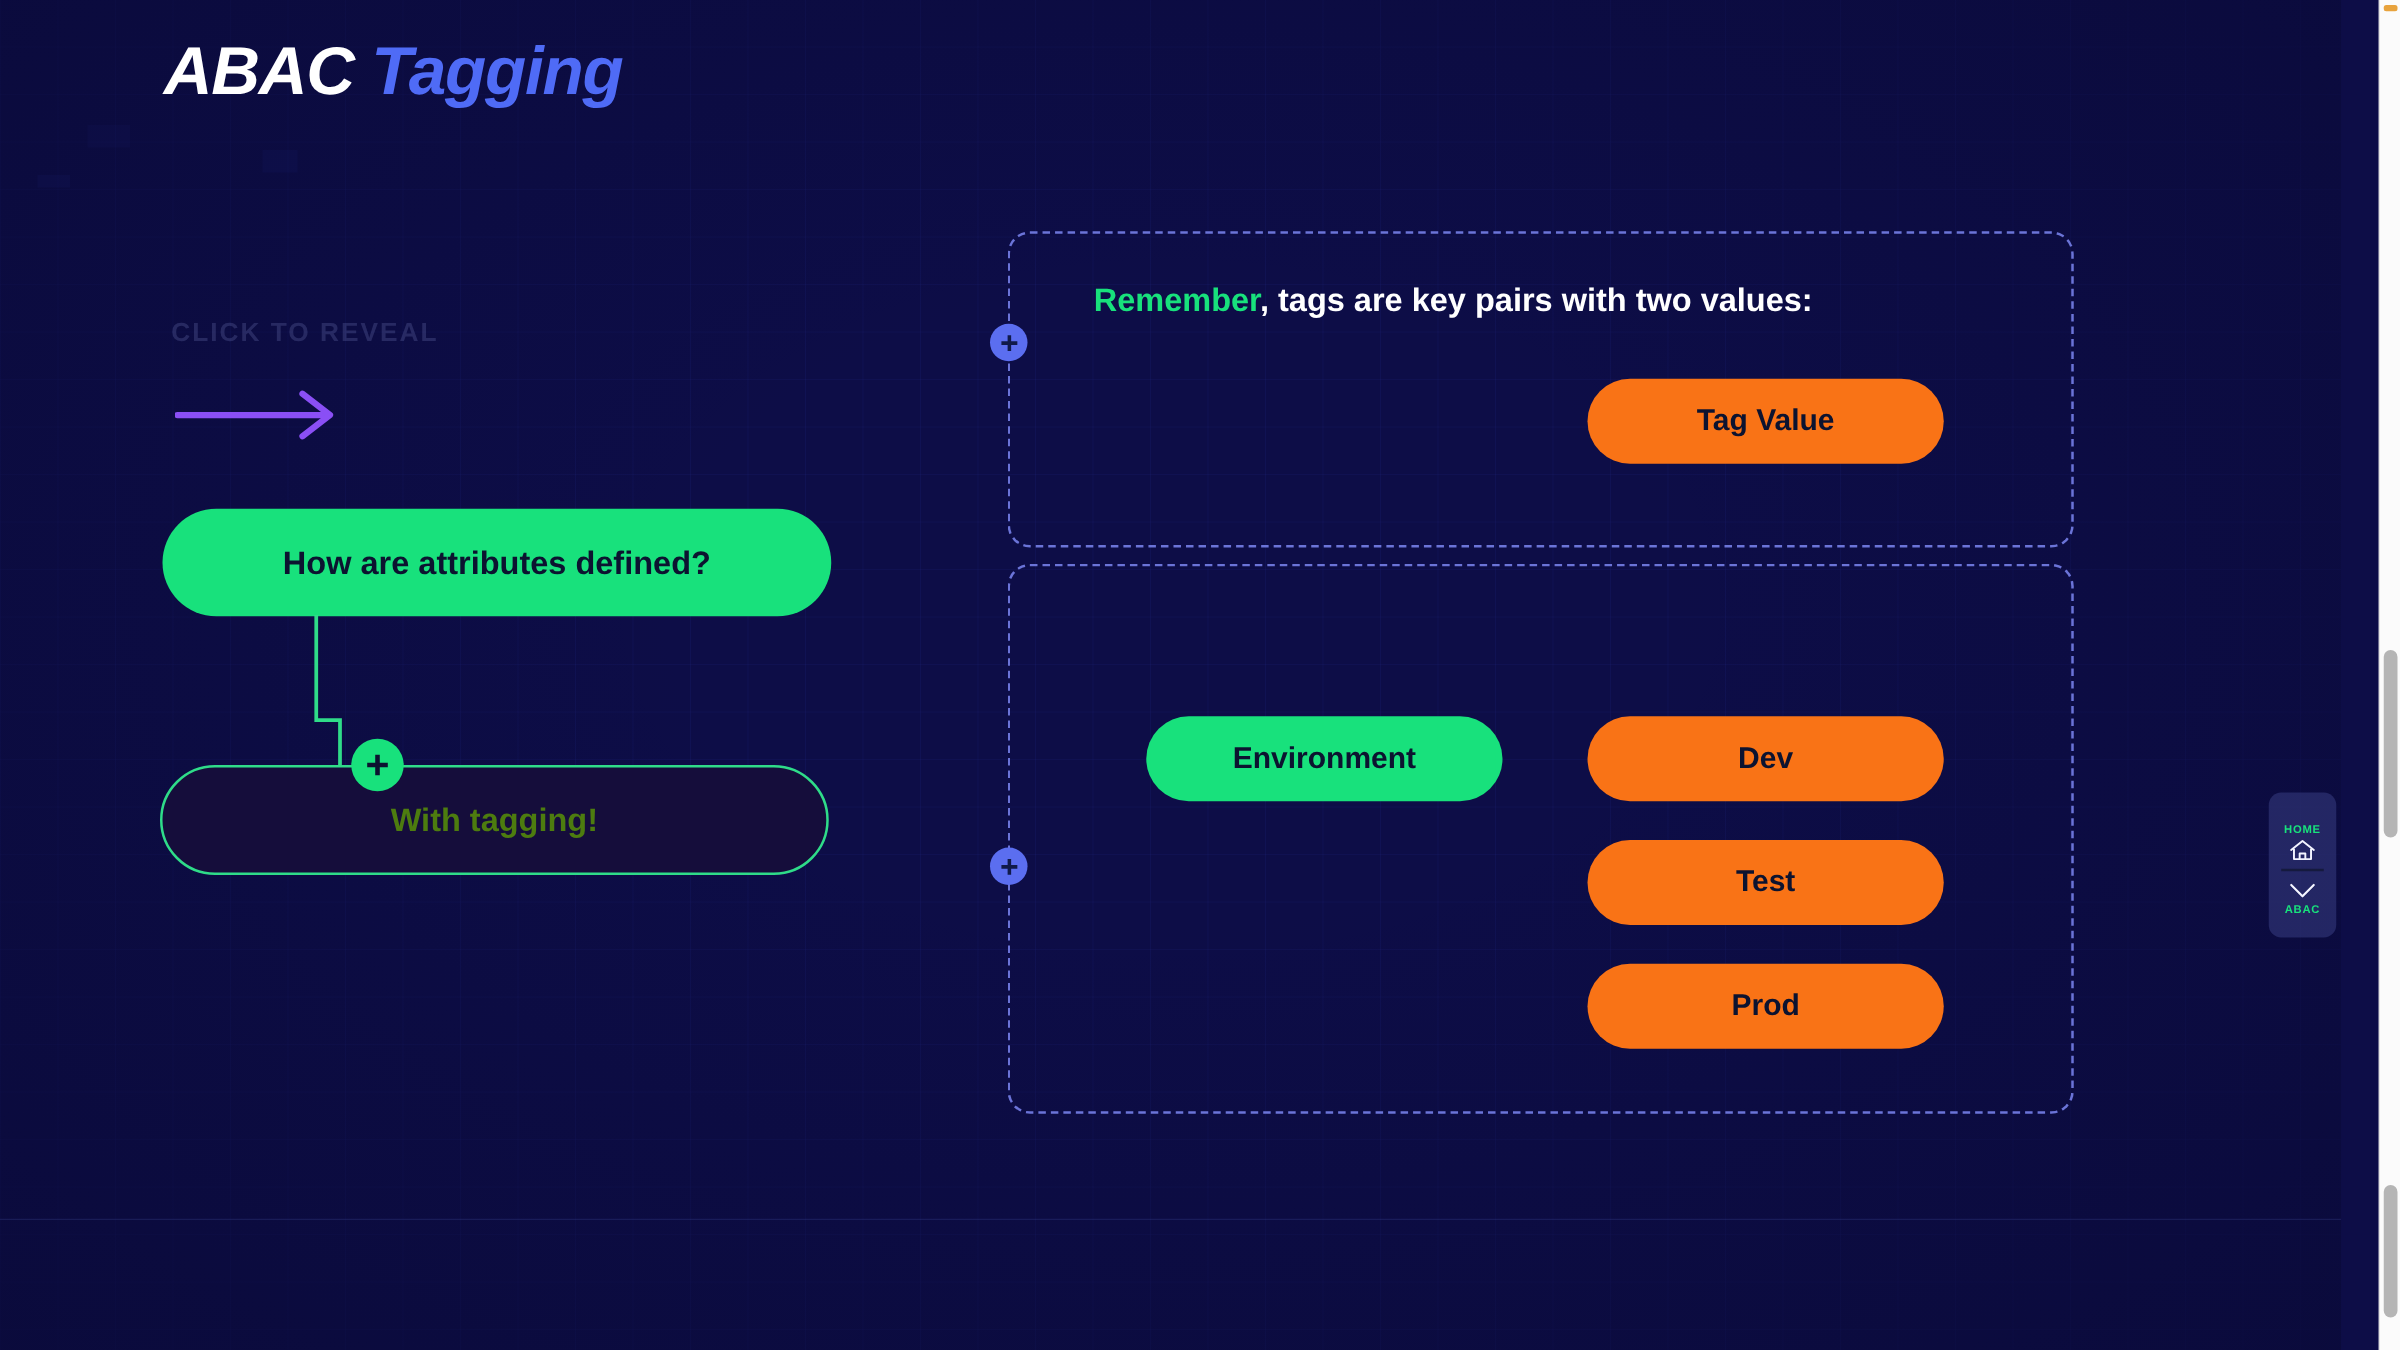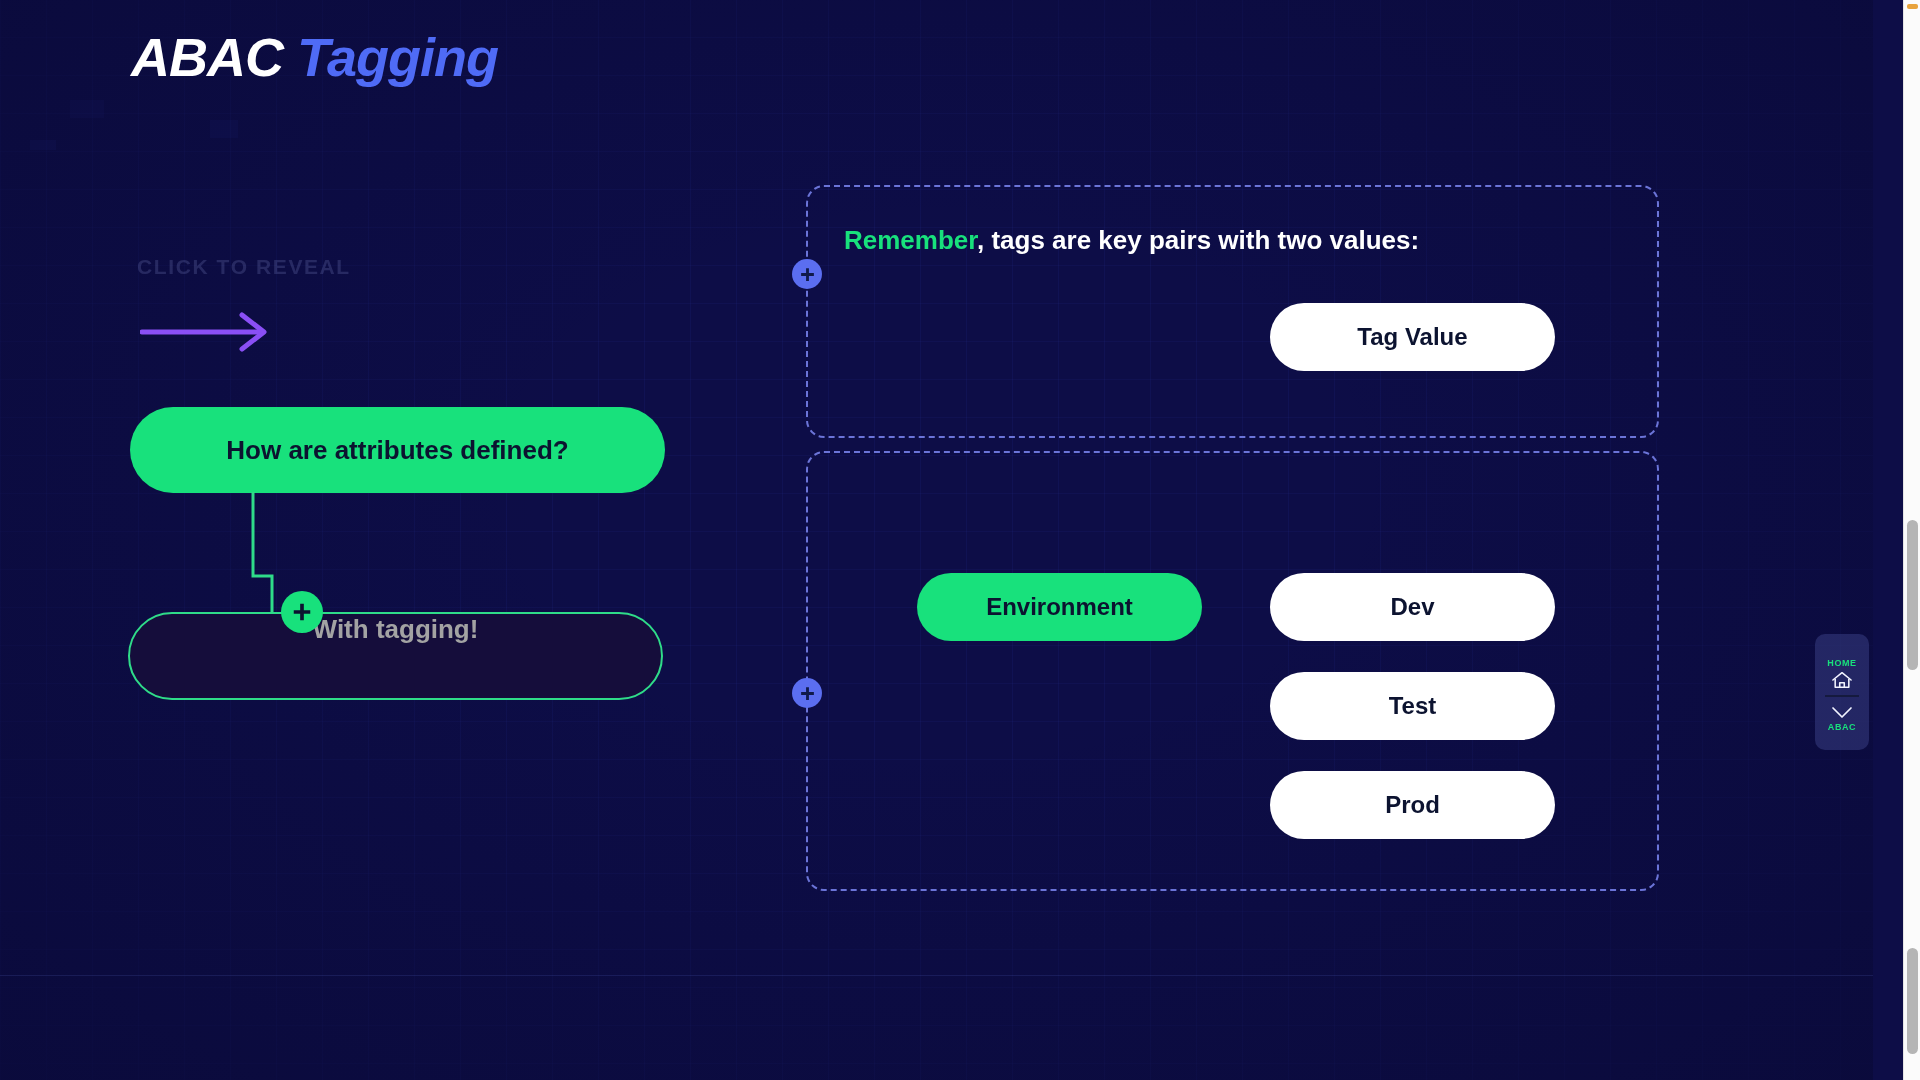--- a/index.html
+++ b/index.html
@@ -95,22 +95,22 @@
     width: 70px; height: 122px;
   }
 
   #tag-pill {
     position: absolute;
     left: 128px; top: 612px;
     width: 535px; height: 88px;
     border-radius: 999px;
     border: 2.5px solid #2fdc89;
     background: #150d3b;
-    display: flex; justify-content: center;
-    font-size: 26px; font-weight: 700; color: #a3a3a3;
+    display: flex; align-items: center; justify-content: center;
+    font-size: 26px; font-weight: 700; color: #4d7c0f;
   }
 
   #tag-plus {
     position: absolute;
     left: 281px; top: 591px;
     width: 42px; height: 42px;
     border-radius: 50%;
     background: #18e17c;
     display: flex; align-items: center; justify-content: center;
   }
@@ -132,40 +132,40 @@
     background: #5b6ef0;
     display: flex; align-items: center; justify-content: center;
     left: -16px;
   }
   #card-1-plus { top: 72px; }
   #card-2-plus { top: 225px; }
   .card-plus svg { width: 17px; height: 17px; }
 
   .card-heading {
     position: absolute;
-    left: 36px;
+    left: 67px;
     font-size: 26px;
     font-weight: 700;
     color: #ffffff;
     white-space: nowrap;
   }
   #card-1-heading { top: 38px; }
   #card-2-heading { top: 39px; }
   .hl-green { color: #18e17c; }
 
   .tag-btn {
     position: absolute;
     display: flex; align-items: center; justify-content: center;
     border-radius: 999px;
     font-size: 24px; font-weight: 700;
     color: #0c1330;
     height: 68px;
   }
   .tag-green  { background: #18e17c; }
-  .tag-orange { background: #ffffff; }
+  .tag-orange { background: #f97316; }
 
   
   #btn-tag-key   { left: 109px; top: 116px; width: 285px; }
   #btn-tag-value { left: 462px; top: 116px; width: 285px; }
 
   
   #btn-env  { left: 109px; top: 120px; width: 285px; }
   #btn-dev  { left: 462px; top: 120px; width: 285px; }
   #btn-test { left: 462px; top: 219px; width: 285px; }
   #btn-prod { left: 462px; top: 318px; width: 285px; }

